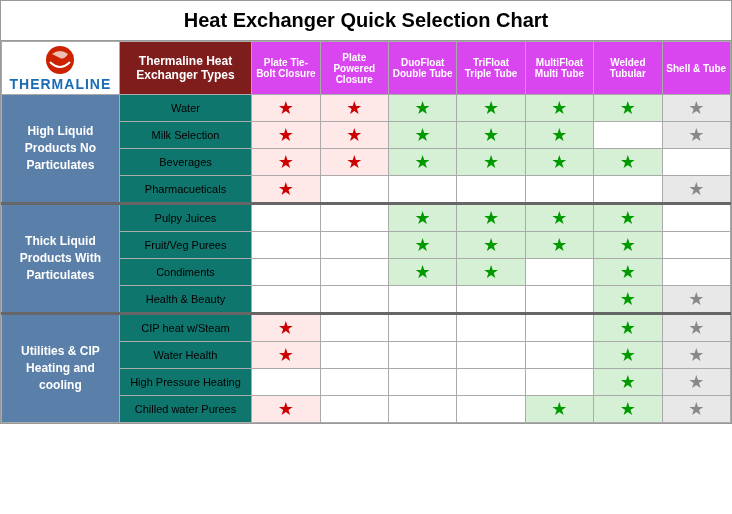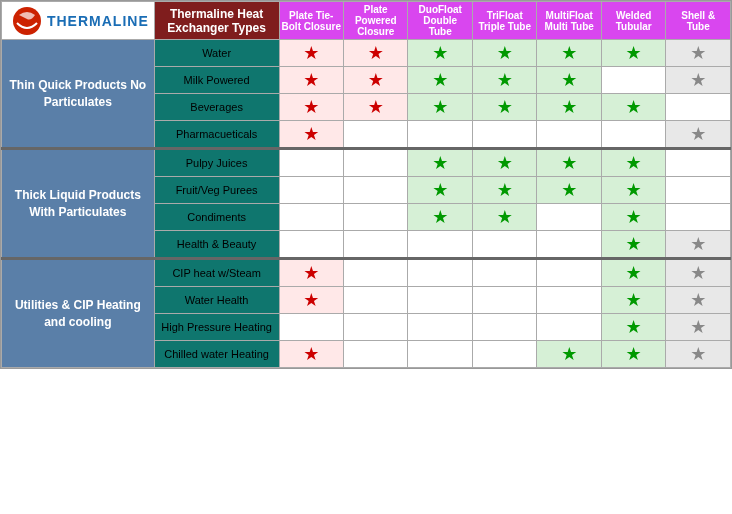--- a/index.html
+++ b/index.html
@@ -13,28 +13,29 @@
     .col-header { background: #d946ef; color: #fff; font-weight: bold; font-size: 10px; width: 62px; }
     .section-label { background: #5a7fa8; color: #fff; font-weight: bold; font-size: 12px; line-height: 1.3; }
     .row-label { background: #0f766e; font-size: 11px; font-weight: normal; }
     .cell-red { background: #ffe8e8; }
     .cell-green { background: #d6f0d6; }
     .cell-gray { background: #e8e8e8; }
     .cell-empty { background: #fff; }
     .star-red { color: #cc0000; font-size: 18px; }
     .star-green { color: #009900; font-size: 18px; }
     .star-gray { color: #888; font-size: 18px; }
-    .logo-img { display: flex; align-items: center; justify-content: center; flex-direction: row; }
+    .logo-img { display: flex; align-items: center; justify-content: center; flex-direction: column; }
     .logo-text { font-weight: bold; font-size: 14px; color: #1a6db5; letter-spacing: 1px; }
     .logo-icon { width: 40px; height: 32px; }
   </style>
 </head>
 <body>
 
 <div class="page">
+  <div class="title-row">Heat Exchanger Quick Selection Chart</div>
   <table>
     <thead>
       <tr>
         <td class="header-logo">
           <div class="logo-img">
             <svg class="logo-icon" viewBox="0 0 40 32" xmlns="http://www.w3.org/2000/svg">
               <circle cx="20" cy="16" r="14" fill="#cc2200"></circle>
               <path d="M12 10 Q20 4 28 10 Q24 16 20 14 Q16 12 12 10Z" fill="#fff" opacity="0.7"></path>
               <path d="M10 18 Q20 28 30 18" fill="none" stroke="#fff" stroke-width="2"></path>
             </svg>
@@ -46,32 +47,32 @@
         <td class="col-header">Plate Powered Closure</td>
         <td class="col-header">DuoFloat Double Tube</td>
         <td class="col-header">TriFloat Triple Tube</td>
         <td class="col-header">MultiFloat Multi Tube</td>
         <td class="col-header">Welded Tubular</td>
         <td class="col-header">Shell &amp; Tube</td>
       </tr>
     </thead>
     <tbody id="table-body">
     <tr>
-          <td class="section-label" rowspan="4" style="line-height: 1.4;">Thin Quick Products No Particulates</td>
+          <td class="section-label" rowspan="4" style="line-height: 1.4;">High Liquid Products No Particulates</td>
           <td class="row-label">Water</td>
           <td class="cell-red"><span class="star-red">★</span></td>
           <td class="cell-red"><span class="star-red">★</span></td>
           <td class="cell-green"><span class="star-green">★</span></td>
           <td class="cell-green"><span class="star-green">★</span></td>
           <td class="cell-green"><span class="star-green">★</span></td>
           <td class="cell-green"><span class="star-green">★</span></td>
           <td class="cell-gray"><span class="star-gray">★</span></td>
         </tr>
         <tr>
-          <td class="row-label">Milk Powered</td>
+          <td class="row-label">Milk Selection</td>
           <td class="cell-red"><span class="star-red">★</span></td>
           <td class="cell-red"><span class="star-red">★</span></td>
           <td class="cell-green"><span class="star-green">★</span></td>
           <td class="cell-green"><span class="star-green">★</span></td>
           <td class="cell-green"><span class="star-green">★</span></td>
           <td class="cell-empty"></td>
           <td class="cell-gray"><span class="star-gray">★</span></td>
         </tr>
         <tr>
           <td class="row-label">Beverages</td>
@@ -159,21 +160,21 @@
           <td class="row-label">High Pressure Heating</td>
           <td class="cell-empty"></td>
           <td class="cell-empty"></td>
           <td class="cell-empty"></td>
           <td class="cell-empty"></td>
           <td class="cell-empty"></td>
           <td class="cell-green"><span class="star-green">★</span></td>
           <td class="cell-gray"><span class="star-gray">★</span></td>
         </tr>
         <tr>
-          <td class="row-label">Chilled water Heating</td>
+          <td class="row-label">Chilled water Purees</td>
           <td class="cell-red"><span class="star-red">★</span></td>
           <td class="cell-empty"></td>
           <td class="cell-empty"></td>
           <td class="cell-empty"></td>
           <td class="cell-green"><span class="star-green">★</span></td>
           <td class="cell-green"><span class="star-green">★</span></td>
           <td class="cell-gray"><span class="star-gray">★</span></td>
         </tr>
       </tbody>
   </table>

